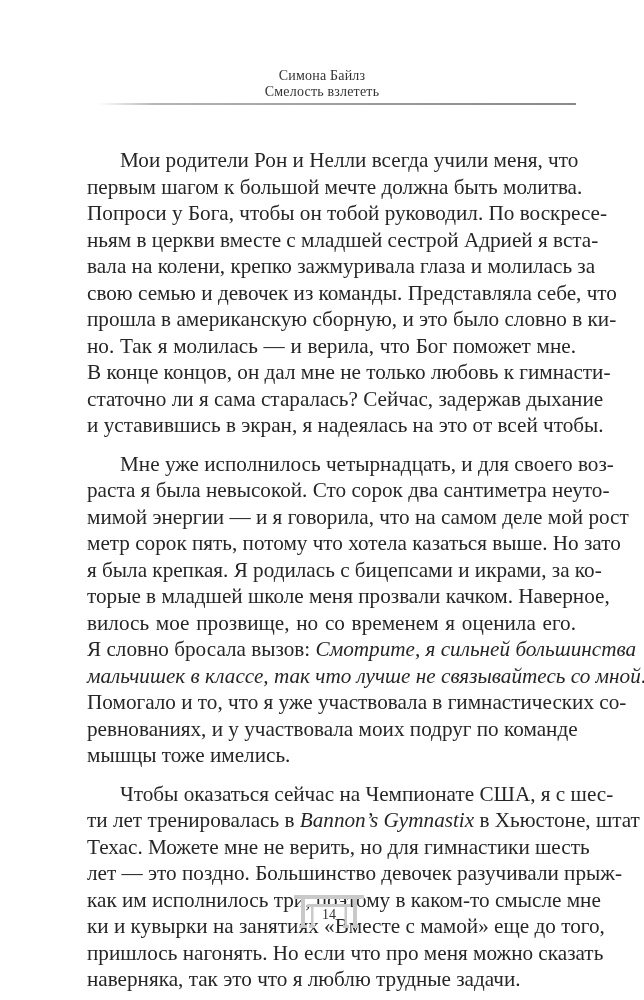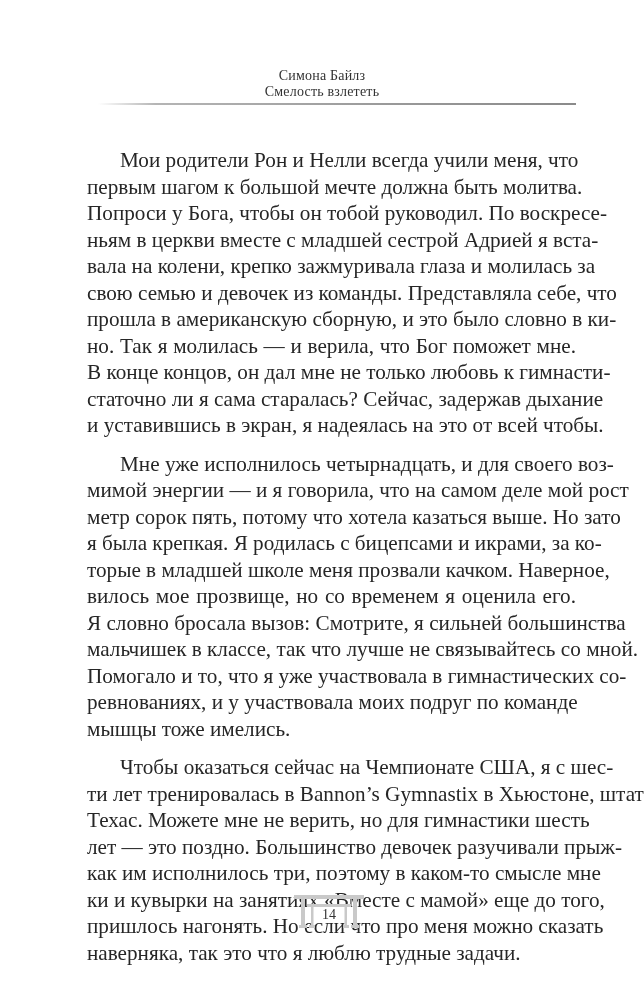--- a/index.html
+++ b/index.html
@@ -51,21 +51,21 @@
   }
   .line {
     display: block;
     white-space: nowrap;
     text-align: justify;
     text-align-last: justify;
     height: 26.52px;
   }
   .line.indent { padding-left: 33px; margin-top: 12px; }
   .line.last { text-align-last: left; }
-  .italic { }
+  .italic { font-style: italic; }
   .folio {
     position: absolute;
     left: 292px;
     top: 893px;
     width: 74px;
     height: 38px;
   }
   .folio svg { position: absolute; left: 0; top: 0; }
   .folio-number {
     position: absolute;
@@ -100,20 +100,21 @@
       <span class="line">свою семью и девочек из команды. Представляла себе, что</span>
       <span class="line">прошла в американскую сборную, и это было словно в ки-</span>
       <span class="line">но. Так я молилась — и верила, что Бог поможет мне.</span>
       <span class="line">В конце концов, он дал мне не только любовь к гимнасти-</span>
       <span class="line">статочно ли я сама старалась? Сейчас, задержав дыхание</span>
       <span class="line last">и уставившись в экран, я надеялась на это от всей чтобы.</span>
     </div>
 
     <div>
       <span class="line indent">Мне уже исполнилось четырнадцать, и для своего воз-</span>
+      <span class="line">раста я была невысокой. Сто сорок два сантиметра неуто-</span>
       <span class="line">мимой энергии — и я говорила, что на самом деле мой рост</span>
       <span class="line">метр сорок пять, потому что хотела казаться выше. Но зато</span>
       <span class="line">я была крепкая. Я родилась с бицепсами и икрами, за ко-</span>
       <span class="line">торые в младшей школе меня прозвали качком. Наверное,</span>
       <span class="line">вилось мое прозвище, но со временем я оценила его.</span>
       <span class="line"><span>Я словно бросала вызов: </span><span class="italic">Смотрите, я сильней большинства</span></span>
       <span class="line"><span class="italic">мальчишек в классе, так что лучше не связывайтесь со мной</span><span>.</span></span>
       <span class="line">Помогало и то, что я уже участвовала в гимнастических со-</span>
       <span class="line">ревнованиях, и у участвовала моих подруг по команде</span>
       <span class="line last">мышцы тоже имелись.</span>

